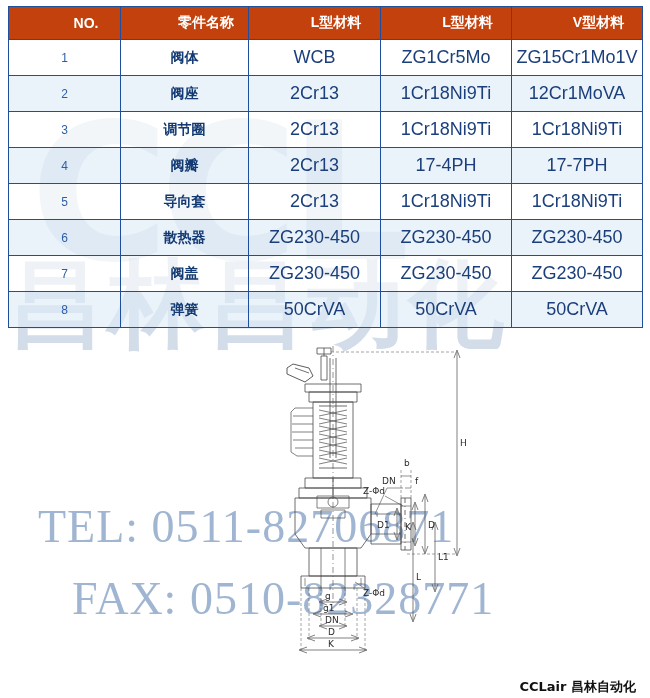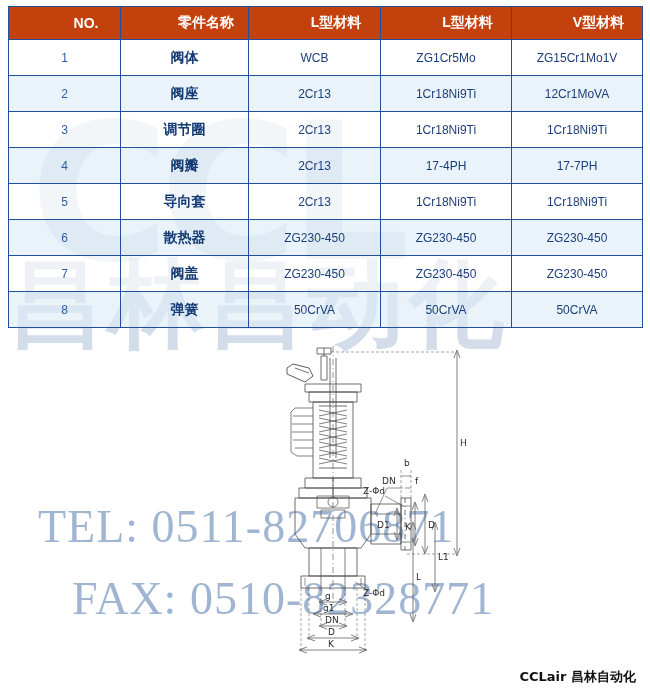--- a/index.html
+++ b/index.html
@@ -57,21 +57,21 @@
     width:634px;
     border-collapse:collapse;
     table-layout:fixed;
     background:transparent;
   }
   table.parts th, table.parts td{
     border:1px solid #1f4e9c;
     text-align:center;
     vertical-align:middle;
     height:33px;
-    font-size:12px;
+    font-size:18px;
     color:#1b3f7a;
   }
   table.parts thead th{
     background:#c2410c;
     color:#ffffff;
     font-weight:bold;
     font-size:14px;
     height:30px;
     border:1px solid #1f4e9c;
     padding-left:44px;
@@ -92,21 +92,21 @@
   .drawing{
     position:absolute;
     left:235px; top:338px;
     width:330px; height:330px;
   }
   .drawing svg{display:block;}
 
   
   .brand{
     position:absolute;
-    right:14px; bottom:12px;
+    right:14px; bottom:2px;
     font-size:13px;
     font-weight:bold;
     color:#111111;
     font-family:"DejaVu Sans", sans-serif;
     white-space:nowrap;
   }
 </style>
 </head>
 <body>
 

